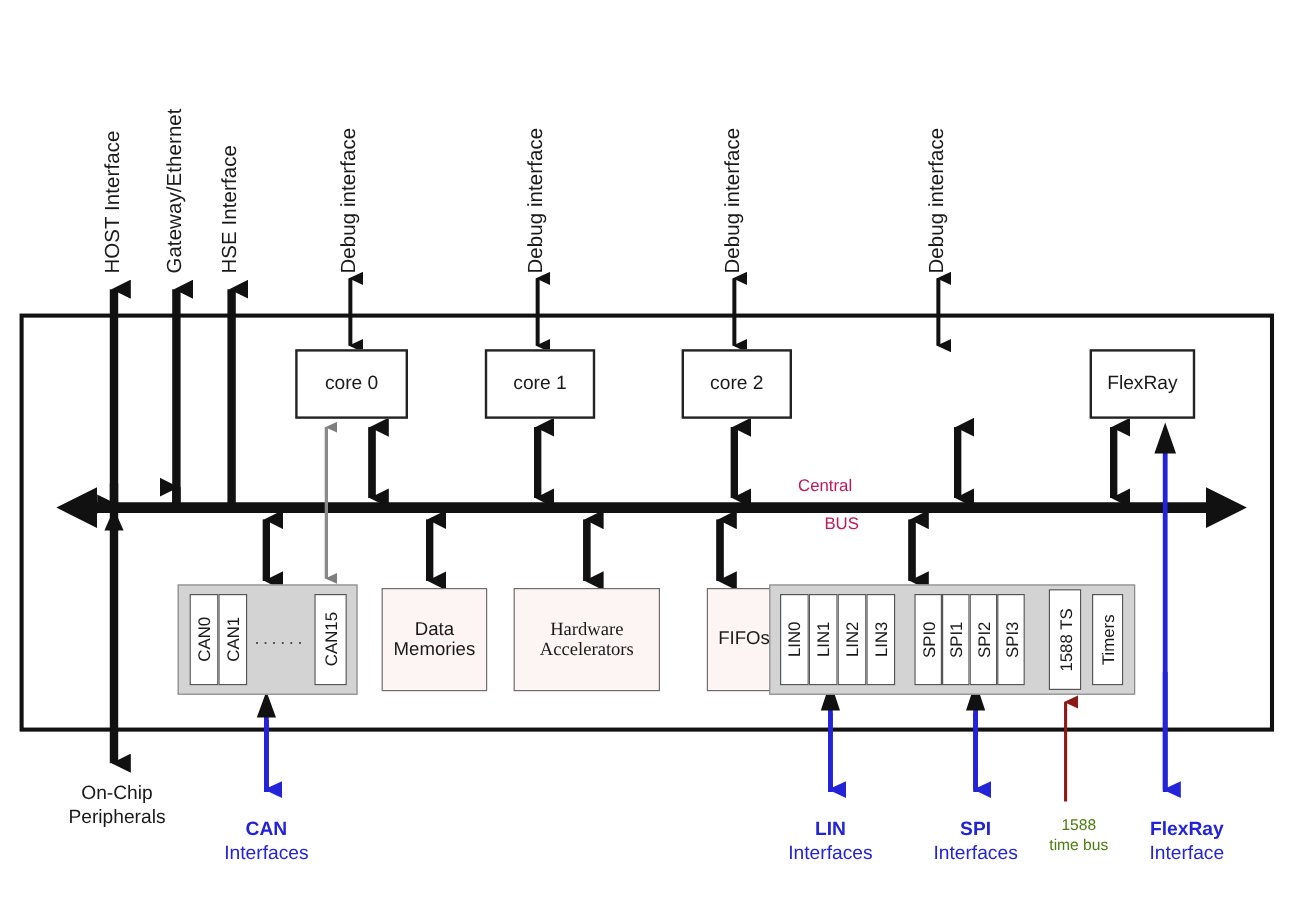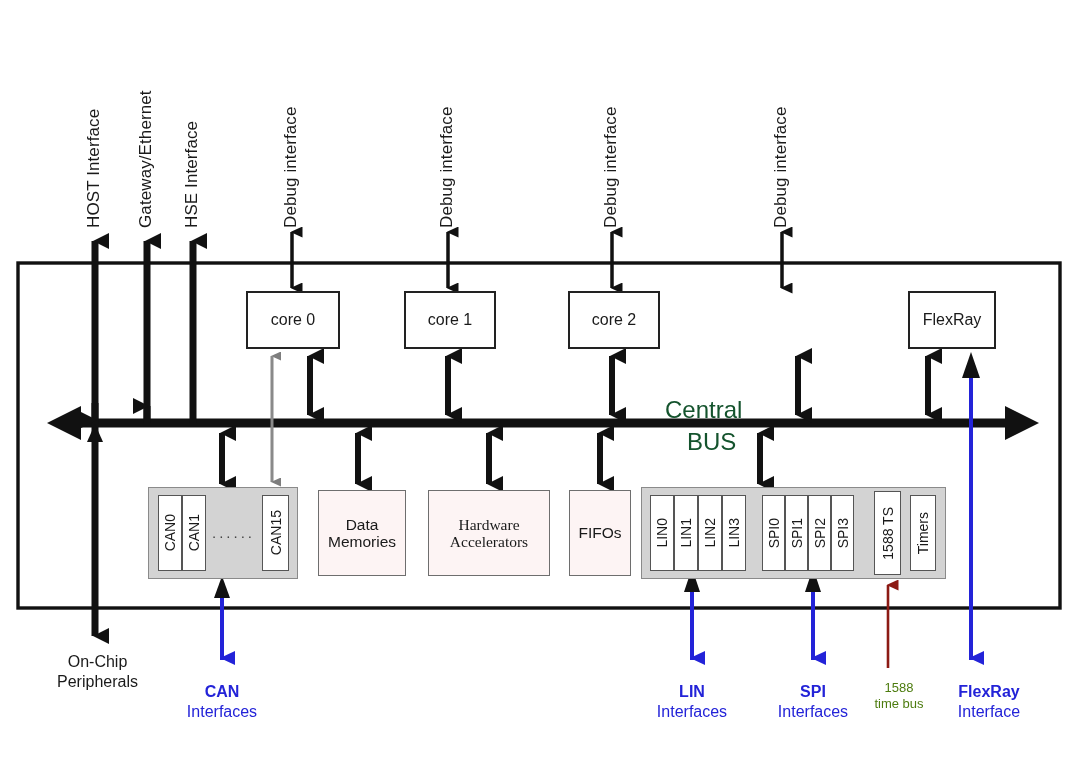--- a/index.html
+++ b/index.html
@@ -15,21 +15,21 @@
   .core{border:2.5px solid #222;background:#fff;}
   .periph{border:1.6px solid #6e6e6e;background:#fdf4f4;font-size:15.5px;}
   .grpbox{position:absolute;box-sizing:border-box;border:1.6px solid #8a8a8a;
           background:#d3d3d3;}
   .chan{position:absolute;box-sizing:border-box;border:1.4px solid #555;
         background:#fff;display:flex;align-items:center;justify-content:center;}
   .chan span{writing-mode:vertical-rl;transform:rotate(180deg);font-size:14px;
              white-space:nowrap;color:#1a1a1a;}
   .chan.tall span{font-size:14px;}
   .dots{position:absolute;font-size:15px;letter-spacing:3px;color:#444;}
-  .busword{position:absolute;font-size:24px;color:#14532d;white-space:nowrap;}
+  .busword{position:absolute;font-size:14px;color:#be185d;white-space:nowrap;}
   .botlab{position:absolute;text-align:center;font-size:16px;line-height:1.25;
           white-space:nowrap;}
   .botlab .t1{font-weight:bold;display:block;}
   .botlab .t2{display:block;}
   .blue{color:#2323d8;}
   .smallred{position:absolute;text-align:center;font-size:13px;line-height:1.25;
             color:#4d7c0f;white-space:nowrap;}
 </style>
 </head>
 <body>
@@ -215,21 +215,21 @@
   </div>
 
   <div class="blk periph" style="left:318px;top:490px;width:88px;height:86px;flex-direction:column;">
     <span>Data</span>
     <span>Memories</span>
   </div>
   <div class="blk periph" style="left:428px;top:490px;width:122px;height:86px;flex-direction:column;font-family:Liberation Serif, serif;">
     <span>Hardware</span>
     <span>Accelerators</span>
   </div>
-  <div class="blk periph" style="left:569px;top:490px;width:62px;height:86px;">FIFOs</div>
+  <div class="blk periph" style="left:589px;top:490px;width:62px;height:86px;">FIFOs</div>
 
   <div class="grpbox" style="left:641px;top:487px;width:305px;height:92px;"></div>
 
   <div class="chan" style="left:650px;top:495px;width:24px;height:76px;">
     <span>LIN0</span>
   </div>
   <div class="chan" style="left:674px;top:495px;width:24px;height:76px;">
     <span>LIN1</span>
   </div>
   <div class="chan" style="left:698px;top:495px;width:24px;height:76px;">

